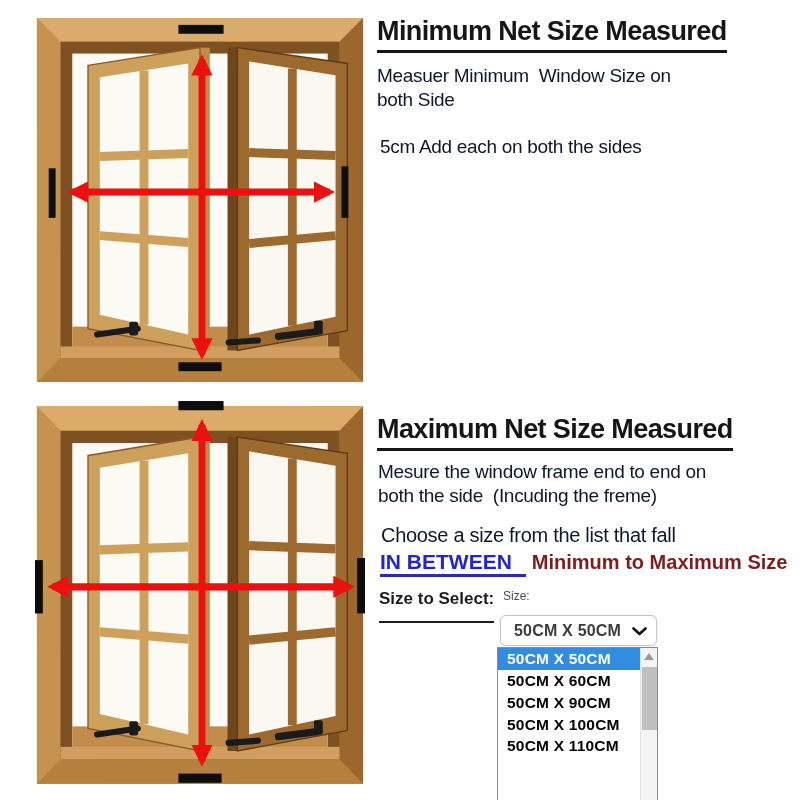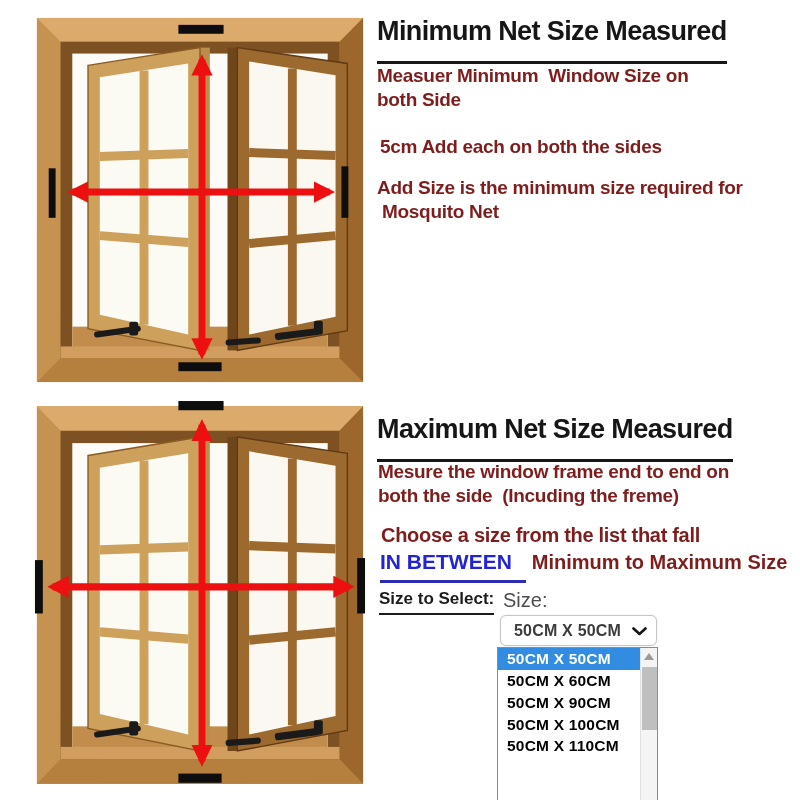--- a/index.html
+++ b/index.html
@@ -10,29 +10,29 @@
   
   .winfig { position:absolute; }
   #win-top { left:33px; top:12px;  width:334px; height:376px; }
   #win-bot { left:33px; top:400px; width:334px; height:390px; }
   .winfig svg { width:100%; height:100%; display:block; }
   .arrow { stroke:#ec1010; stroke-width:7; fill:none; }
 
   
   .abs { position:absolute; white-space:pre-wrap; }
   .h-title { font-size:27px; font-weight:bold; letter-spacing:-0.6px; color:#161616;
-             border-bottom:3px solid #161616; padding-bottom:14px; display:inline-block; }
-  .para { font-size:19px; font-weight:bold; line-height:24px; color:#7f1d1d; letter-spacing:-0.3px; }
+             border-bottom:3px solid #161616; padding-bottom:3px; display:inline-block; }
+  .para { font-size:19px; font-weight:normal; line-height:24px; color:#0f172a; letter-spacing:-0.3px; }
   .para.big { font-size:20px; line-height:26px; }
   .blue-link { color:#2323d6; font-size:21px; font-weight:bold;
-               border-bottom:3px solid #2b2bb4; padding-right:14px; padding-bottom:7px; }
+               border-bottom:3px solid #2b2bb4; padding-right:14px; padding-bottom:1px; }
   .after-link { font-size:20px; font-weight:bold; color:#7f1d1d; margin-left:6px; }
   .sts-label { font-size:17px; font-weight:bold; color:#1c1c1c;
-               border-bottom:2px solid #1c1c1c; padding-bottom:4px; }
-  .size-label { font-size:20px; color:#4c4c4c; font-weight:normal; }
+               border-bottom:2px solid #1c1c1c; padding-bottom:12px; }
+  .size-label { font-size:12px; color:#4c4c4c; font-weight:normal; }
 
   
   .select-closed { position:absolute; left:500px; top:615px; width:157px; height:31px;
                    background:#fff; border:1px solid #c6c6c6; border-radius:6px;
                    box-shadow:0 0 2px rgba(0,0,0,.12); display:flex; align-items:center;
                    padding-left:13px; cursor:pointer; }
   .select-closed .val { font-size:16px; font-weight:bold; color:#3c3c3c; letter-spacing:0.2px; }
   .select-closed .chev { position:absolute; right:9px; top:11px; }
 
   .select-open { position:absolute; left:497px; top:647px; width:161px; height:153px;
@@ -134,21 +134,20 @@
           <rect x="2" y="156" width="8" height="52"></rect>
           <rect x="330" y="154" width="8" height="54"></rect>
         </g>
       </g>
     </svg>
   </figure>
 
   <h2 class="abs h-title" style="left:377px; top:16px;">Minimum Net Size Measured</h2>
   <p class="abs para" style="left:377px; top:64px;"><span>Measuer Minimum  Window Size on</span><br><span>both Side</span></p>
   <p class="abs para" style="left:380px; top:135px;">5cm Add each on both the sides</p>
-  <p class="abs para" style="left:377px; top:176px;"><span>Add Size is the minimum size required for</span><br><span> Mosquito Net</span></p>
 
   <h2 class="abs h-title" style="left:377px; top:414px;">Maximum Net Size Measured</h2>
   <p class="abs para" style="left:378px; top:460px;"><span>Mesure the window frame end to end on</span><br><span>both the side  (Incuding the freme)</span></p>
   <p class="abs para big" style="left:381px; top:522px;">Choose a size from the list that fall</p>
   <p class="abs" style="left:380px; top:550px;"><span class="blue-link">IN BETWEEN</span><span class="after-link">Minimum to Maximum Size</span></p>
 
   <span class="abs sts-label" style="left:379px; top:589px;">Size to Select:</span>
   <span class="abs size-label" style="left:503px; top:589px;">Size:</span>
 
   <div class="select-closed">

